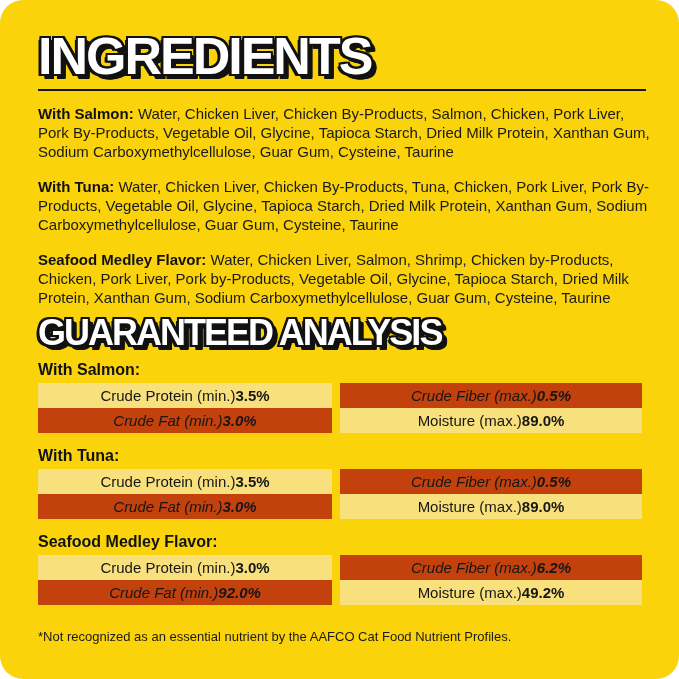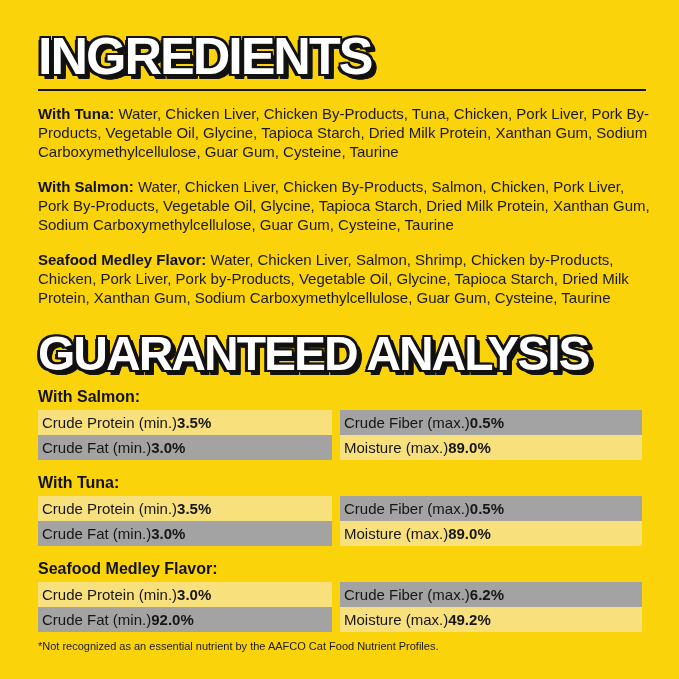--- a/index.html
+++ b/index.html
@@ -9,38 +9,39 @@
     -webkit-font-smoothing:antialiased;
   }
   .page{
     position:relative;
     width:679px;height:679px;
     background:#FBD30B;
     box-sizing:border-box;
     padding:30px 30px 0 38px;
     overflow:hidden;
     color:#161616;
+    border-radius:23px;
   }
   .big-title{
     margin:0;
     font-weight:bold;
     color:#ffffff;
     line-height:1.0;
     letter-spacing:-2px;
     white-space:nowrap;
     text-shadow:
       -2px -2px 0 #121212, 0 -2px 0 #121212, 2px -2px 0 #121212,
       -2px 0 0 #121212, 2px 0 0 #121212,
       -2px 2px 0 #121212, 0 2px 0 #121212, 2px 2px 0 #121212,
       -3px 2px 0 #121212, 3px 2px 0 #121212,
       3px 3px 0 #121212, 4px 4px 0 #121212, 5px 5px 0 #121212,
       3px 5px 0 #121212, 5px 3px 0 #121212, 4px 5px 0 #121212, 5px 4px 0 #121212;
   }
   .title-ingredients{font-size:52px;}
-  .title-analysis{font-size:48px;margin-top:23px;}
+  .title-analysis{font-size:36px;margin-top:8px;}
   .rule{
     margin-top:7px;
     width:608px;height:2px;
     background:#151515;
   }
   .ing-par{
     margin:0;
     margin-top:16px;
     width:612px;
     font-size:15px;
@@ -60,51 +61,51 @@
     width:604px;
     display:grid;
     grid-template-columns:294px 302px;
     column-gap:8px;
     row-gap:0;
   }
   .cell{
     height:25px;
     display:flex;
     align-items:center;
-    justify-content:flex-start;
-    padding:0 4px;
+    justify-content:center;
+    padding:0 24px;
     box-sizing:border-box;
     font-size:15px;
   }
   .cell .cval{font-weight:bold;}
   .cell.alt{background:#F8E17C;}
-  .cell.white{background:#a3a3a3;}
+  .cell.white{background:#c2410c;font-style:italic;}
   .footnote{
-    margin-top:8px;
-    font-size:11px;
+    margin-top:25px;
+    font-size:13px;
     line-height:13px;
     color:#1a1a1a;
   }
 </style>
 </head>
 <body>
 
 <div class="page">
 
   <h1 class="big-title title-ingredients">INGREDIENTS</h1>
   <div class="rule"></div>
 
   <p class="ing-par">
-    <b>With Tuna:</b>
-    <span>Water, Chicken Liver, Chicken By-Products, Tuna, Chicken, Pork Liver, Pork By-Products, Vegetable Oil, Glycine, Tapioca Starch, Dried Milk Protein, Xanthan Gum, Sodium Carboxymethylcellulose, Guar Gum, Cysteine, Taurine</span>
+    <b>With Salmon:</b>
+    <span>Water, Chicken Liver, Chicken By-Products, Salmon, Chicken, Pork Liver, Pork By-Products, Vegetable Oil, Glycine, Tapioca Starch, Dried Milk Protein, Xanthan Gum, Sodium Carboxymethylcellulose, Guar Gum, Cysteine, Taurine</span>
   </p>
 
   <p class="ing-par">
-    <b>With Salmon:</b>
-    <span>Water, Chicken Liver, Chicken By-Products, Salmon, Chicken, Pork Liver, Pork By-Products, Vegetable Oil, Glycine, Tapioca Starch, Dried Milk Protein, Xanthan Gum, Sodium Carboxymethylcellulose, Guar Gum, Cysteine, Taurine</span>
+    <b>With Tuna:</b>
+    <span>Water, Chicken Liver, Chicken By-Products, Tuna, Chicken, Pork Liver, Pork By-Products, Vegetable Oil, Glycine, Tapioca Starch, Dried Milk Protein, Xanthan Gum, Sodium Carboxymethylcellulose, Guar Gum, Cysteine, Taurine</span>
   </p>
 
   <p class="ing-par">
     <b>Seafood Medley Flavor:</b>
     <span>Water, Chicken Liver, Salmon, Shrimp, Chicken by-Products, Chicken, Pork Liver, Pork by-Products, Vegetable Oil, Glycine, Tapioca Starch, Dried Milk Protein, Xanthan Gum, Sodium Carboxymethylcellulose, Guar Gum, Cysteine, Taurine</span>
   </p>
 
   <h1 class="big-title title-analysis">GUARANTEED ANALYSIS</h1>
 
   <span class="tbl-label first">With Salmon:</span>

